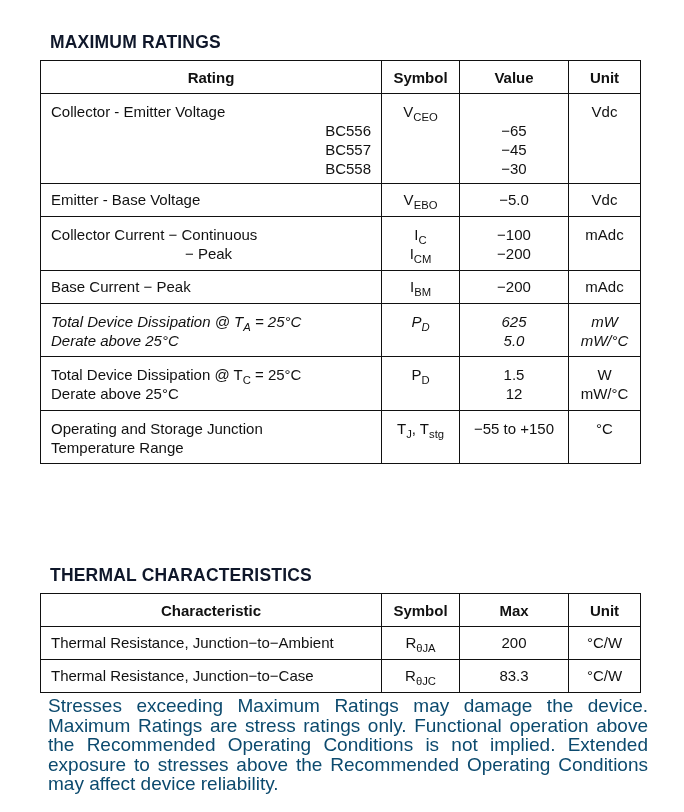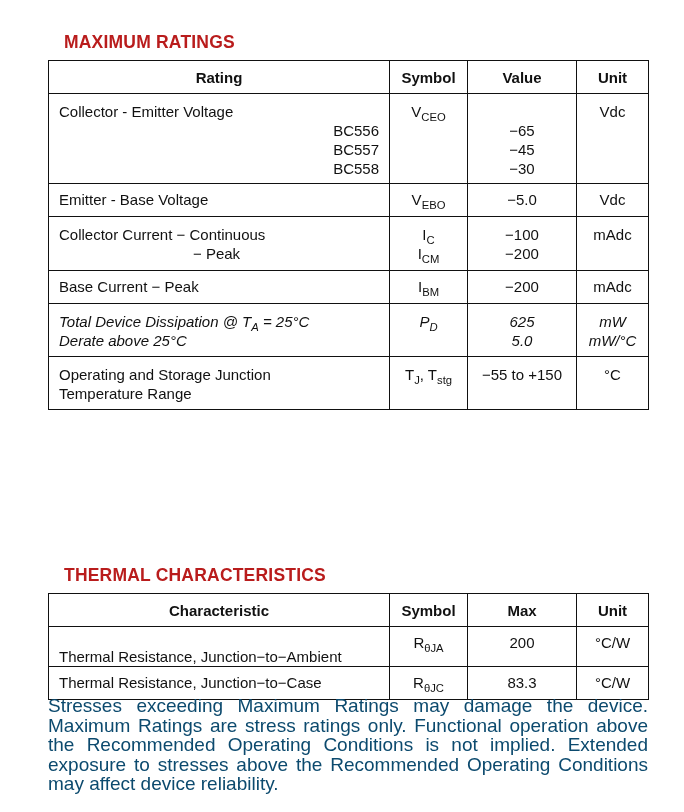--- a/index.html
+++ b/index.html
@@ -1,19 +1,19 @@
 <!DOCTYPE html>
 <html><head>
 <meta charset="utf-8">
 <style>
   html, body { margin: 0; padding: 0; background: #ffffff; }
   body { width: 684px; height: 812px; position: relative; overflow: hidden;
          font-family: "Liberation Sans", sans-serif; color: #111; }
-  .section-title { position: absolute; left: 64px; font-weight: bold; font-size: 17.5px; letter-spacing: 0.2px; color: #b91c1c; }
-  table { position: absolute; left: 48px; border-collapse: collapse; table-layout: fixed; font-size: 15px; }
+  .section-title { position: absolute; left: 50px; font-weight: bold; font-size: 17.5px; letter-spacing: 0.2px; color: #0f172a; }
+  table { position: absolute; left: 40px; border-collapse: collapse; table-layout: fixed; font-size: 15px; }
   td, th { border: 1px solid #111; padding: 0; vertical-align: top; }
   th { font-weight: bold; text-align: center; vertical-align: middle; font-size: 15px; }
   col.c1 { width: 341px; } col.c2 { width: 78px; } col.c3 { width: 109px; } col.c4 { width: 72px; }
   .rating { padding: 8px 10px 0 10px; line-height: 19px; }
   .rating .sub { text-align: right; padding-right: 0; }
   .sym { text-align: center; padding-top: 8px; line-height: 19px; }
   .val { text-align: center; padding-top: 8px; line-height: 19px; }
   .unit { text-align: center; padding-top: 8px; line-height: 19px; }
   sub { font-size: 75%; vertical-align: -4px; line-height: 0; }
   .peak-indent { padding-left: 134px; display: block; }
@@ -97,20 +97,35 @@
     <td class="val">
       <div>625</div>
       <div>5.0</div>
     </td>
     <td class="unit">
       <div>mW</div>
       <div>mW/°C</div>
     </td>
   </tr>
 
+  <tr style="height:54px;">
+    <td class="rating">
+      <div><span>Total Device Dissipation @ T</span><sub>C</sub><span> = 25°C</span></div>
+      <div>Derate above 25°C</div>
+    </td>
+    <td class="sym"><span>P</span><sub>D</sub></td>
+    <td class="val">
+      <div>1.5</div>
+      <div>12</div>
+    </td>
+    <td class="unit">
+      <div>W</div>
+      <div>mW/°C</div>
+    </td>
+  </tr>
 
   <tr style="height:53px;padding-left:24px;">
     <td class="rating">
       <div>Operating and Storage Junction</div>
       <div>Temperature Range</div>
     </td>
     <td class="sym"><span>T</span><sub>J</sub><span>, </span><span>T</span><sub>stg</sub></td>
     <td class="val">−55 to +150</td>
     <td class="unit">°C</td>
   </tr>
@@ -127,21 +142,21 @@
       <col class="c4">
     </colgroup>
   <tbody>
       <tr style="height:33px;">
     <th>Characteristic</th>
     <th>Symbol</th>
     <th>Max</th>
     <th>Unit</th>
   </tr>
   <tr style="height:33px;">
-    <td class="rating" style="padding-top:20px;margin-left:28px;">Thermal Resistance, Junction−to−Ambient</td>
+    <td class="rating" style="padding-top:6px;margin-left:28px;">Thermal Resistance, Junction−to−Ambient</td>
     <td class="sym" style="padding-top:6px;"><span>R</span><sub>θJA</sub></td>
     <td class="val" style="padding-top:6px;">200</td>
     <td class="unit" style="padding-top:6px;">°C/W</td>
   </tr>
   <tr style="height:33px;">
     <td class="rating" style="padding-top:6px;">Thermal Resistance, Junction−to−Case</td>
     <td class="sym" style="padding-top:6px;"><span>R</span><sub>θJC</sub></td>
     <td class="val" style="padding-top:6px;">83.3</td>
     <td class="unit" style="padding-top:6px;">°C/W</td>
   </tr>

